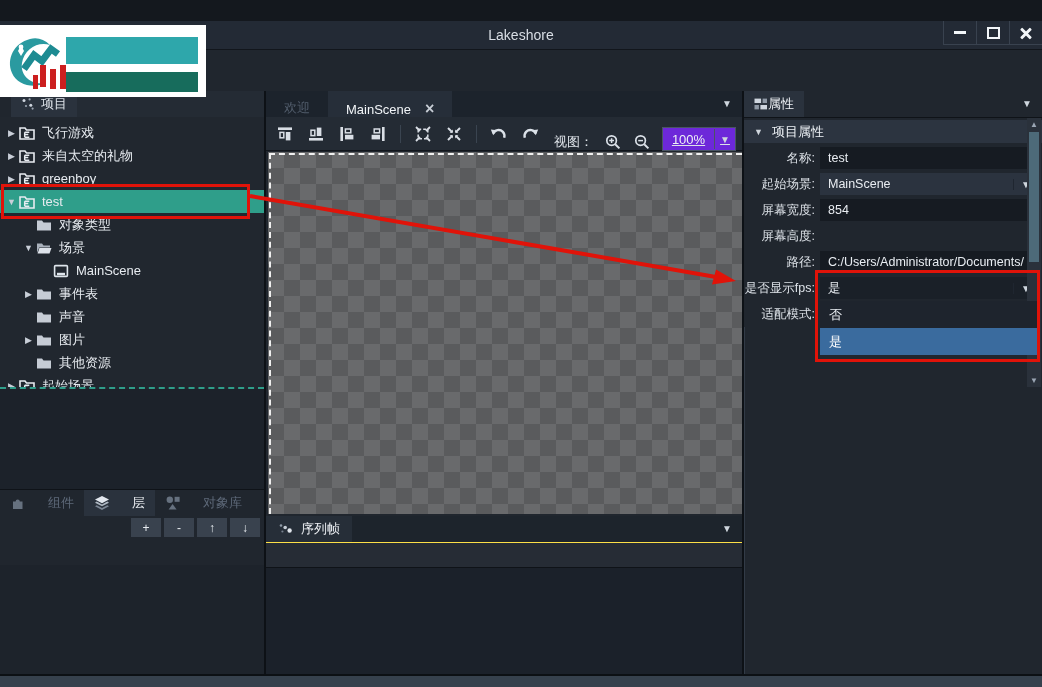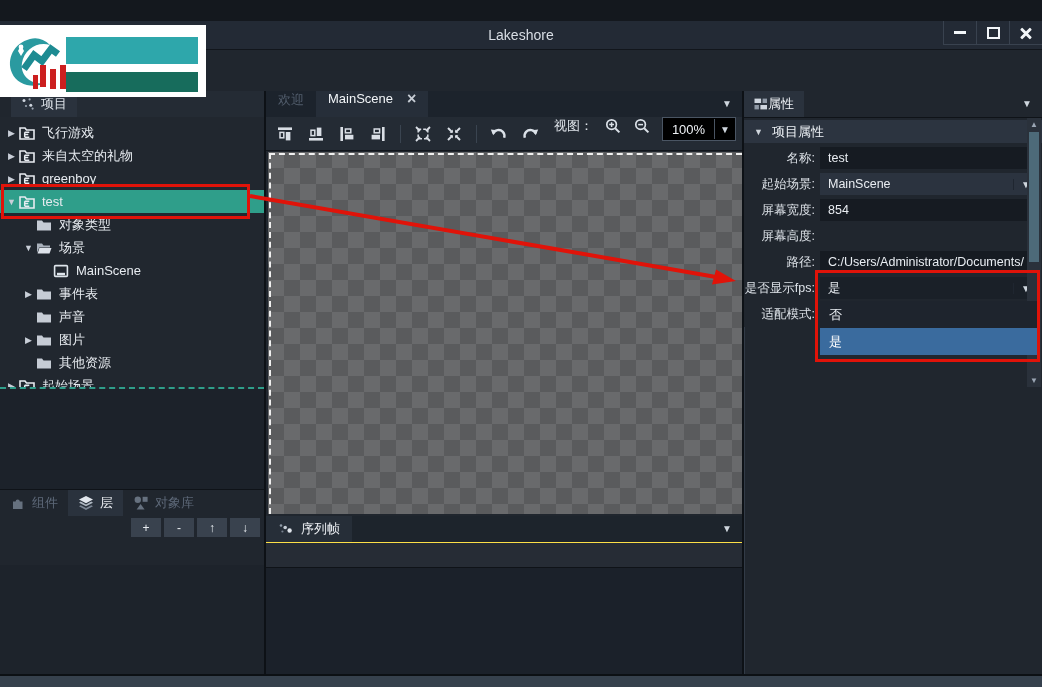--- a/index.html
+++ b/index.html
@@ -30,43 +30,43 @@
   .tree-item.selected{background:var(--accent);}
   .expander{width:15px;text-align:center;color:#c9cfd8;font-size:9px;flex:0 0 15px;}
   .ticon{width:18px;height:16px;flex:0 0 18px;margin-right:5px;display:flex;align-items:center;}
   .tlabel{color:#e7ebf0;font-size:13px;}
   .tree-sb{position:absolute;right:1px;top:97px;width:14px;height:269px;background:#2a313b;z-index:5;}
   .sb-arrow{position:absolute;left:0;width:14px;height:13px;display:flex;align-items:center;justify-content:center;color:#9aa5b3;font-size:8px;}
   .sb-thumb{position:absolute;left:2px;top:14px;width:10px;height:130px;background:#4d6a79;}
   .left-gap{position:absolute;left:0;top:368px;width:264px;height:100px;background:#1c222a;}
   
   .lb-tabs{position:absolute;left:0;top:468px;width:264px;height:26px;background:#20262e;border-top:1px solid #0f1318;border-bottom:1px solid #0f1318;display:flex;align-items:center;}
-  .lb-tab{display:flex;align-items:center;gap:6px;padding:0 10px;height:100%;color:#5d6878;}
+  .lb-tab{display:flex;align-items:center;gap:22px;padding:0 10px;height:100%;color:#5d6878;}
   .lb-tab.active{background:#2a323d;color:#f0f3f7;}
   .lb-caret{position:absolute;right:8px;top:475px;}
   .lb-btnrow{position:absolute;left:0;top:495px;width:264px;height:24px;background:#20262e;}
   .lb-btns{position:absolute;right:4px;top:2px;display:flex;gap:3px;}
   .lb-btn{width:30px;height:19px;background:#39424e;color:#e8ecf0;font-size:12px;display:flex;align-items:center;justify-content:center;}
   .layer-row{position:absolute;left:0;top:520px;width:264px;height:24px;background:#13181f;display:flex;align-items:center;}
   .eye-cell{width:28px;display:flex;justify-content:center;}
   .layer-name{flex:1;background:#1c232b;height:22px;line-height:22px;text-align:center;color:#eef1f5;}
   .layer-ord{width:54px;background:#1c232b;height:22px;line-height:22px;text-align:center;margin-left:2px;color:#eef1f5;}
   .lb-bg{position:absolute;left:0;top:544px;width:264px;height:109px;background:#1d232b;}
   
   .c-tabbar{position:absolute;left:266px;top:70px;width:476px;height:26px;background:#1c232c;border-bottom:1px solid #0f1318;display:flex;align-items:center;}
-  .c-tab{padding:0 12px;height:100%;display:flex;align-items:flex-start;color:#515c6b;}
+  .c-tab{padding:0 18px;height:100%;display:flex;align-items:flex-end;color:#515c6b;}
   .c-tab.active{background:#262e39;color:#f2f5f8;gap:14px;}
   .tab-close{color:#c7cdd5;font-size:16px;font-weight:bold;line-height:1;}  
   .center-caret{position:absolute;left:722px;top:77px;}
   .toolbar{position:absolute;left:266px;top:96px;width:476px;height:34px;background:#242b34;border-bottom:1px solid #12161c;display:flex;align-items:center;gap:13px;padding-left:10px;box-sizing:border-box;}
   .tbtn{width:18px;height:18px;display:flex;align-items:center;justify-content:center;}
   .tsep{width:1px;height:18px;background:#3a4450;}
-  .viewctl{position:absolute;right:6px;top:0;height:34px;display:flex;align-items:flex-start;gap:11px;}
+  .viewctl{position:absolute;right:6px;top:0;height:34px;display:flex;align-items:flex-end;gap:11px;}
   .view-label{color:#dfe4ea;}
-  .zoom-select{width:72px;height:22px;border:1px solid #4a5563;background:#000000;display:flex;align-items:center;}
+  .zoom-select{width:72px;height:22px;border:1px solid #4a5563;background:#6d28d9;display:flex;align-items:center;text-decoration:underline;}
   .zoom-select .zval{flex:1;text-align:center;color:#eef1f5;}
   .zoom-select .zdiv{width:1px;height:20px;background:#4a5563;}
   .zoom-select .zcaret{width:20px;text-align:center;}
   .canvas{position:absolute;left:268px;top:131px;width:474px;height:362px;
           background-color:var(--checker-light);
           background-image:conic-gradient(var(--checker-dark) 25%, transparent 0 50%, var(--checker-dark) 0 75%, transparent 0);
           background-size:32px 32px;}
   .canvas::after{content:"";position:absolute;left:1px;top:1px;right:0;bottom:0;border-top:2px dashed #f0f0f0;border-left:2px dashed #f0f0f0;}
   .tl-tabbar{position:absolute;left:266px;top:495px;width:476px;height:26px;background:#1d242c;border-bottom:6px solid #fde047;display:flex;align-items:center;}
   .tl-tab{display:flex;align-items:center;gap:7px;padding:0 12px;height:100%;background:#262e38;color:#eef1f5;}

